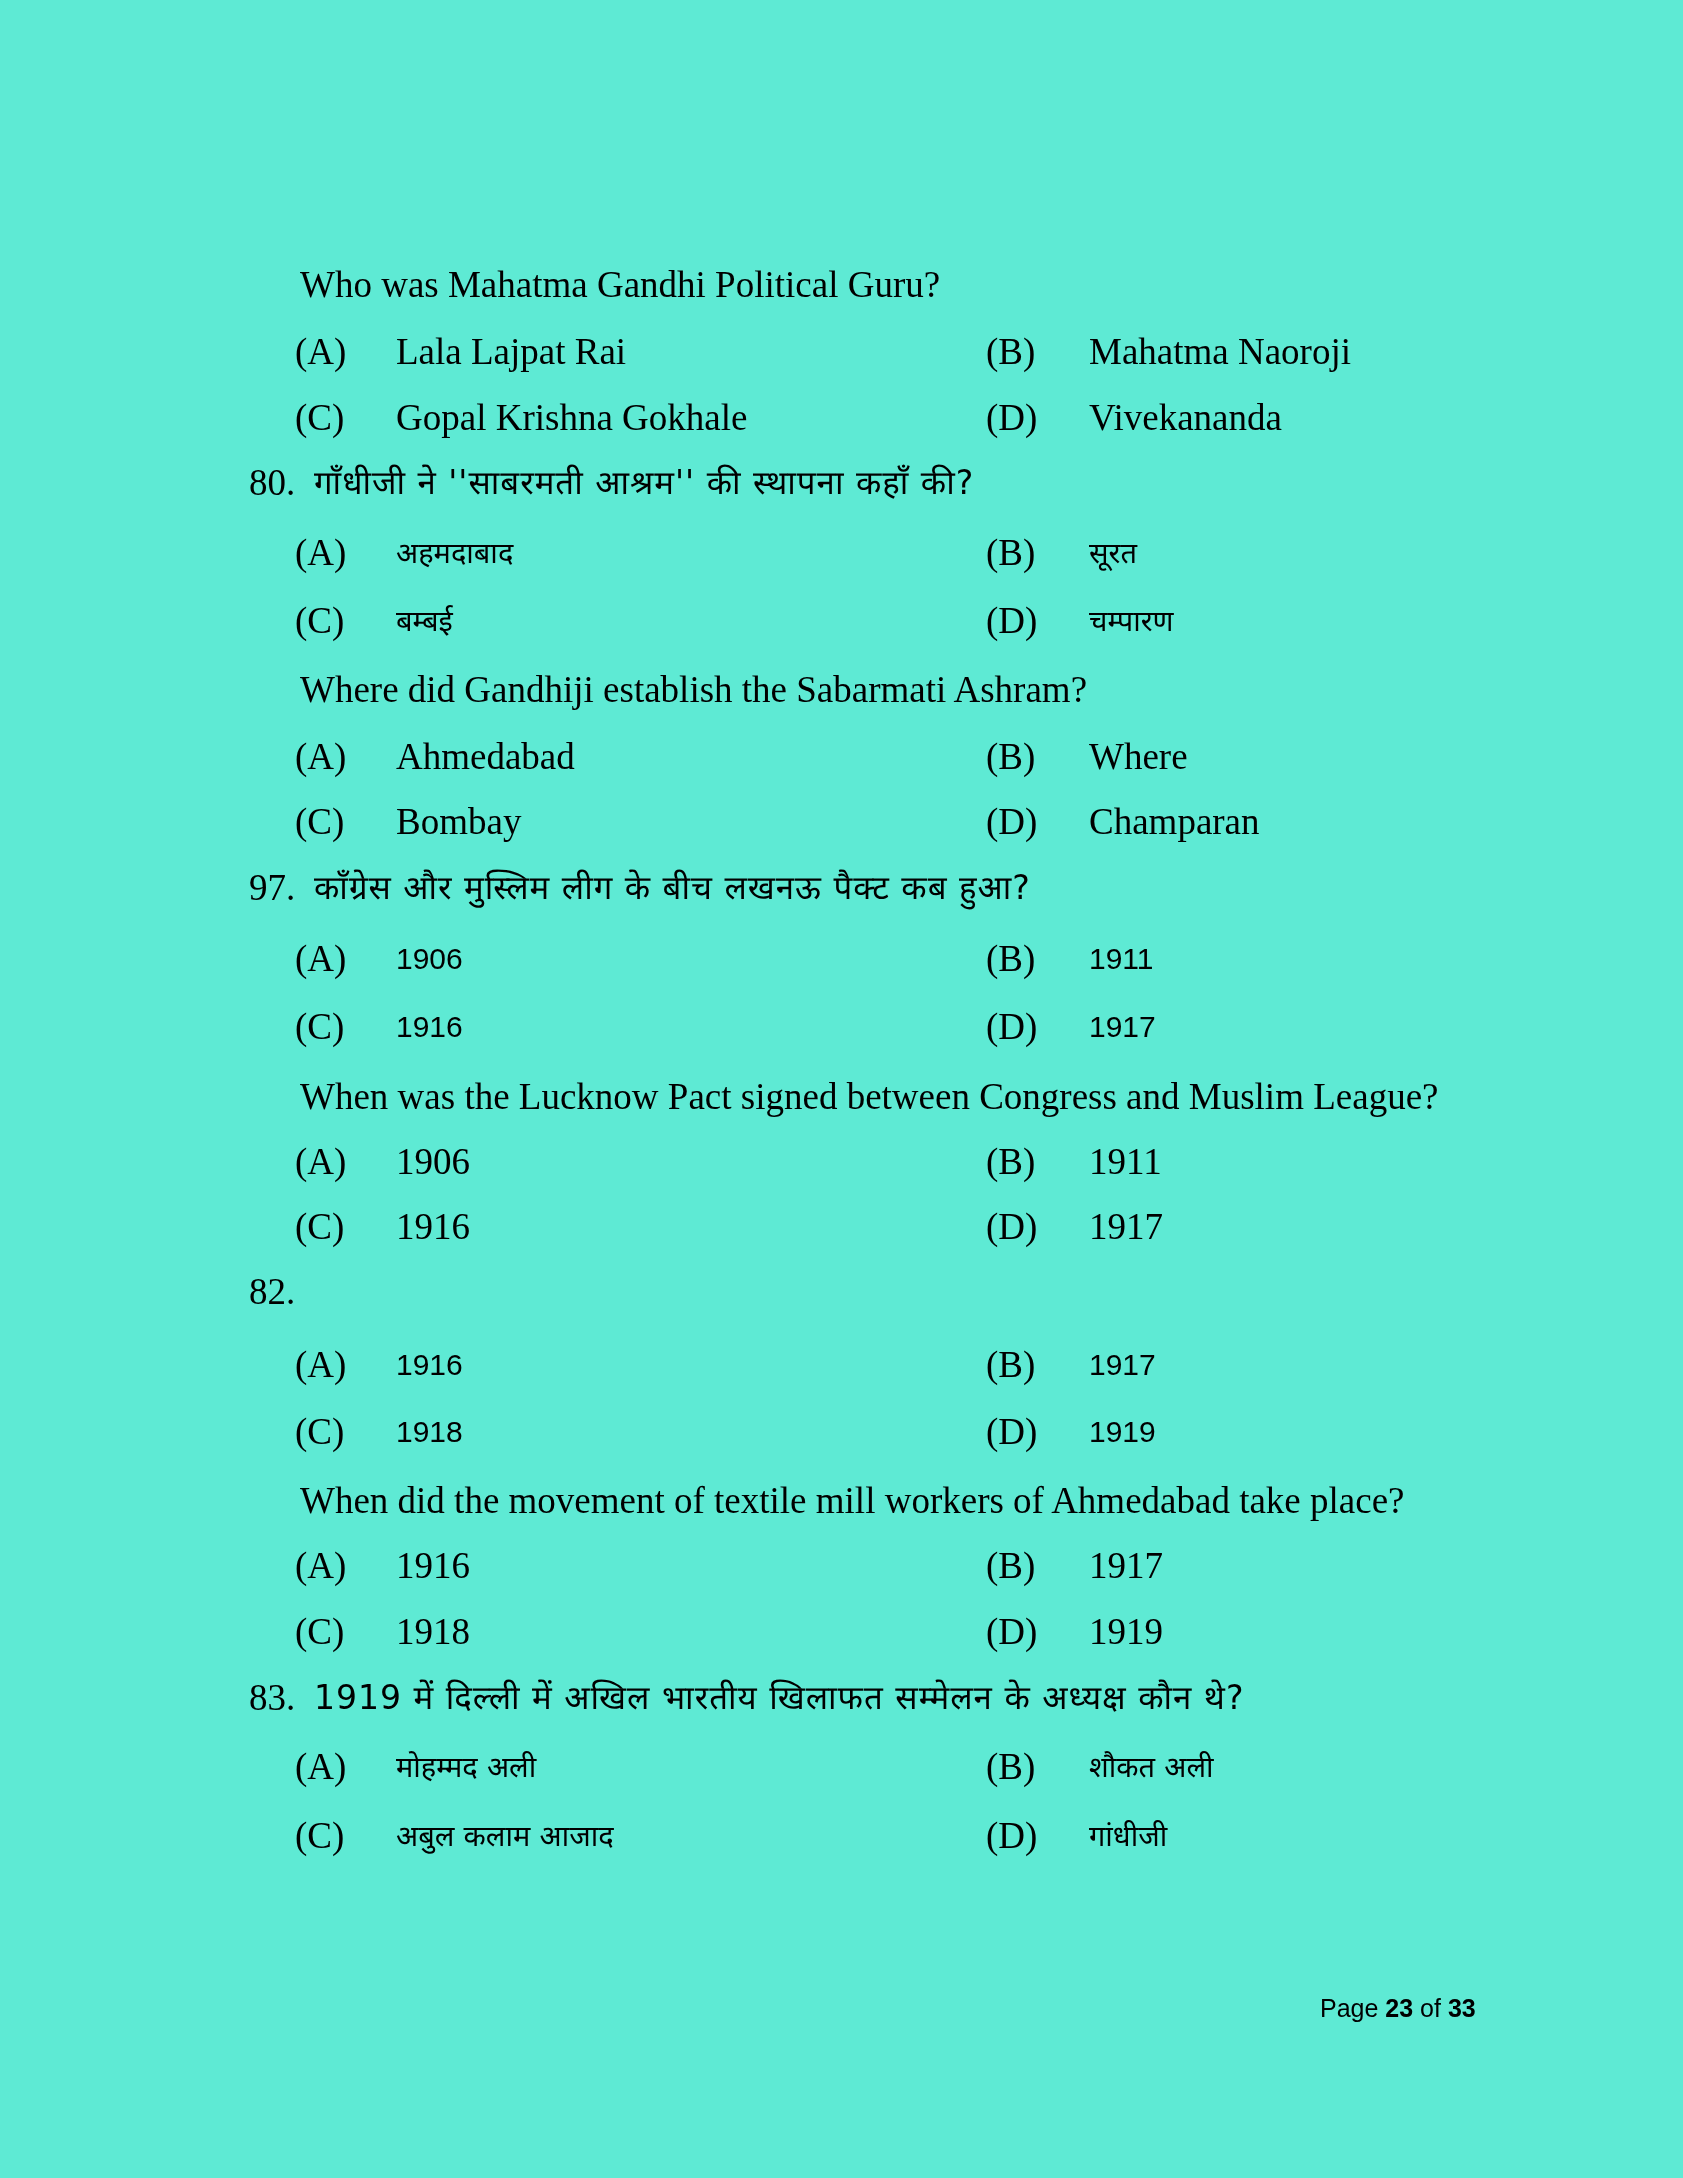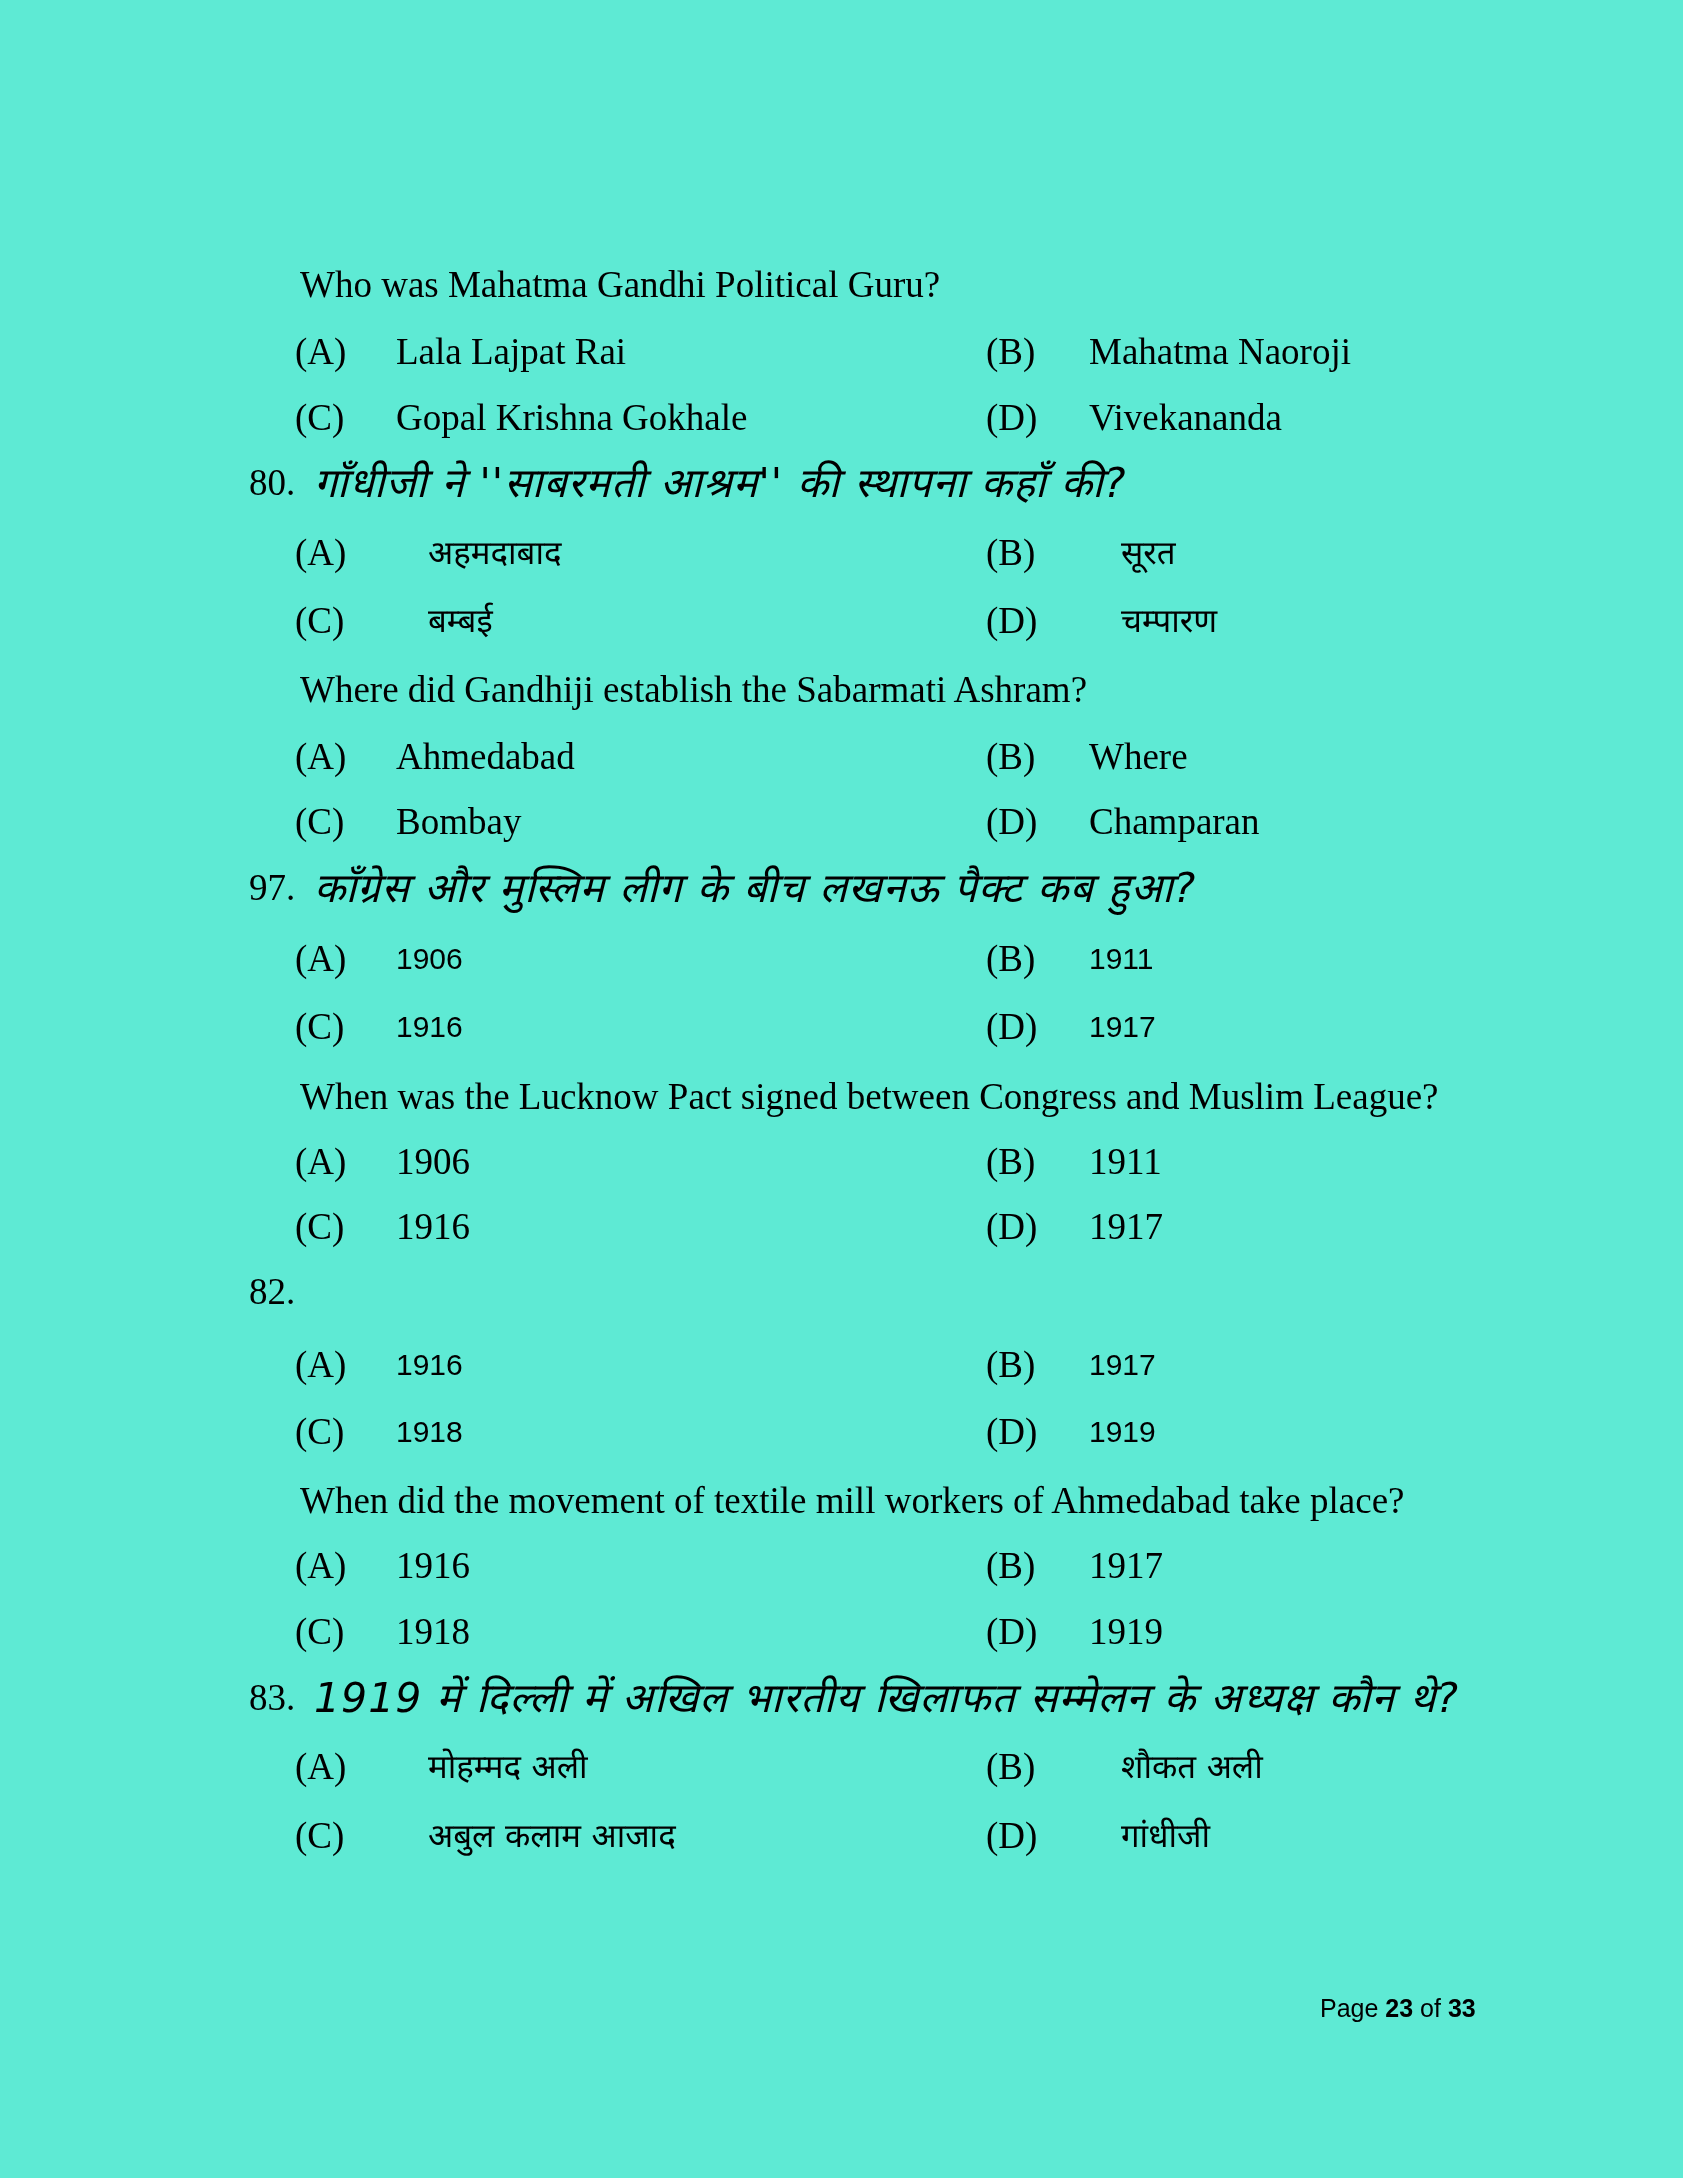--- a/index.html
+++ b/index.html
@@ -5,26 +5,26 @@
     html, body { margin: 0; padding: 0; background: #ffffff; }
     body { width: 1683px; height: 2178px; position: relative; overflow: hidden; color: #000; }
     .page { position: absolute; left: 0; top: 0; width: 1683px; height: 2178px; background: #5eead4; }
     .line {
       position: absolute; left: 0; width: 1683px; height: 50px;
       font-family: "Liberation Serif", "DejaVu Serif", serif; font-size: 37px; line-height: 50px;
       white-space: nowrap;
     }
     .qtext { position: absolute; left: 300px; top: 0; }
     .qnum  { position: absolute; left: 249px; top: 0; }
-    .qhindi { position: absolute; left: 314px; top: 0; font-family: "DejaVu Sans", "Liberation Sans", sans-serif; font-size: 41px; letter-spacing: 1px; font-style: italic; }
+    .qhindi { position: absolute; left: 314px; top: 0; font-family: "DejaVu Sans", "Liberation Sans", sans-serif; font-size: 33px; letter-spacing: 1px; }
     .lab-l { position: absolute; left: 295px; top: 0; }
     .lab-r { position: absolute; left: 986px; top: 0; }
     .opt-l { position: absolute; left: 396px; top: 0; }
     .opt-r { position: absolute; left: 1089px; top: 0; }
-    .hin { font-family: "DejaVu Sans", "Liberation Sans", sans-serif; font-size: 33px; margin-left: 32px; }
+    .hin { font-family: "DejaVu Sans", "Liberation Sans", sans-serif; font-size: 29px; }
     .sansnum { font-family: "Liberation Sans", "DejaVu Sans", sans-serif; font-size: 30px; }
     .footer {
       position: absolute; left: 1320px; top: 1988px; height: 40px; line-height: 40px;
       font-family: "Liberation Sans", "DejaVu Sans", sans-serif; font-size: 25px; white-space: nowrap; text-align: center;
     }
     .footer b { font-weight: bold; }
   </style>
 </head>
 <body>
 

